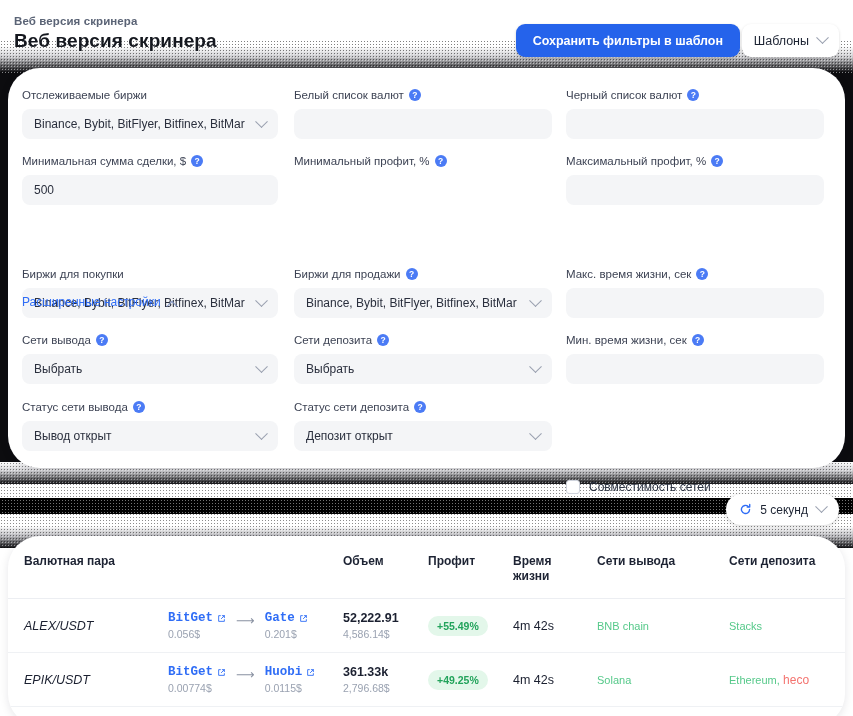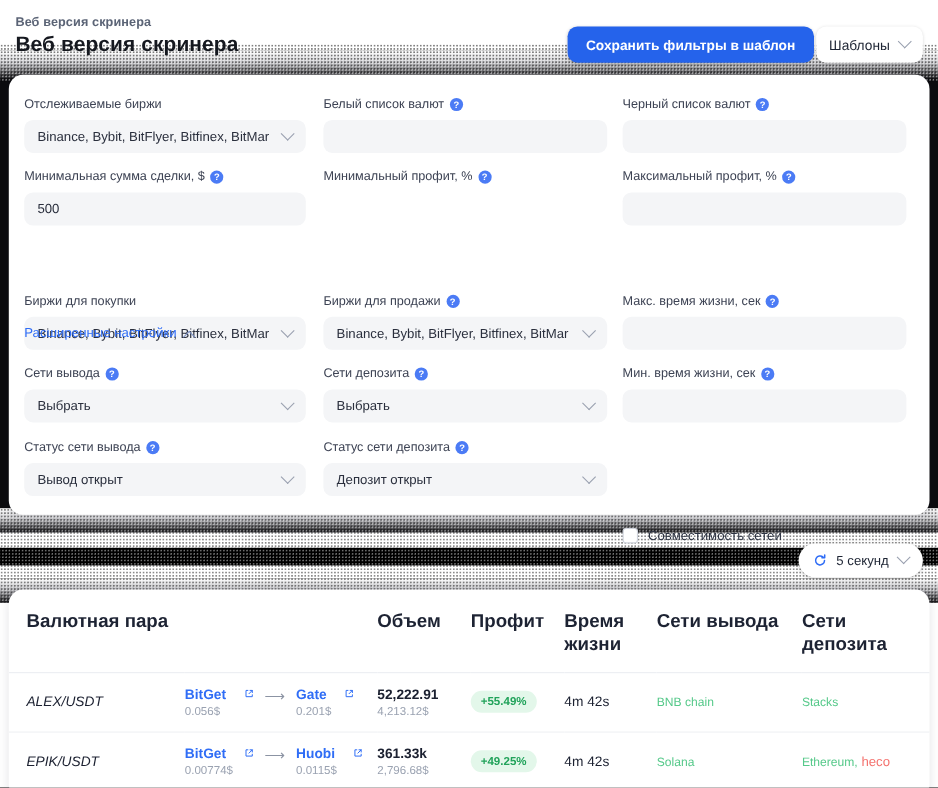--- a/index.html
+++ b/index.html
@@ -62,21 +62,21 @@
     background:#fff; color:#1d2433; border:none; border-radius: 9px;
     font-family: inherit; font-size: 12.5px; font-weight: 500;
     display:flex; align-items:center; gap:9px;
     box-shadow: 0 1px 3px rgba(0,0,0,.15);
     cursor:pointer; white-space:nowrap;
   }
 
   
   .card {
     position:absolute;
-    background:#fff; border-radius: 13px;
+    background:#fff; border-radius: 32px;
     box-shadow: 0 2px 10px rgba(15,20,35,.10);
     z-index: 5;
   }
   #filters-card { left: 8px; top: 68px; width: 837px; height: 400px; }
   #table-card   { left: 8px; top: 536px; width: 837px; height: 190px; overflow:hidden; }
 
   
   .grid { position:absolute; left:14px; top:20px; width: 810px; }
   .field { position:absolute; }
   .f-label {
@@ -138,39 +138,39 @@
     height: 31px; padding: 0 13px; background:#fff; border-radius: 16px;
     display:flex; align-items:center; gap:8px;
     box-shadow: 0 1px 4px rgba(0,0,0,.18);
     font-size: 12px; color:#1d2433; cursor:pointer; white-space:nowrap;
   }
   .refresh svg { display:block; }
 
   
   table { width:100%; border-collapse: collapse; table-layout: fixed; }
   th {
-    text-align:left; font-size: 17px; font-weight: 600; color:#1d2333;
+    text-align:left; font-size: 12px; font-weight: 600; color:#1d2333;
     padding: 18px 0 14px 0; vertical-align: top; line-height: 1.25;
   }
   thead tr { border-bottom: 1px solid #eceef2; }
   td { padding: 12px 0; vertical-align: middle; border-bottom: 1px solid #eff1f4; font-size: 12px; }
   tbody tr:last-child td { border-bottom: none; }
 
   .col-pair   { width: 160px; padding-left: 16px !important; }
   .col-route  { width: 175px; }
   .col-vol    { width: 85px; }
   .col-profit { width: 85px; }
   .col-life   { width: 84px; }
   .col-wnet   { width: 132px; }
   .col-dnet   { width: 120px; }
 
   .pair { font-size: 12.5px; color:#1b2030;font-style:italic; }
   .route { display:flex; align-items:center; gap:10px; }
   .venue { display:flex; flex-direction:column; gap:3px; }
-  .venue-top { display:flex; align-items:center; gap:16px; }
+  .venue-top { display:flex; align-items:center; gap:4px;font-family:Liberation Mono, monospace; }
   .venue-name { color:#2f6df6; font-size: 12.5px; font-weight: 600; cursor:pointer; }
   .ext { width:9px; height:9px; display:block; }
   .venue-price { color:#9aa2b1; font-size: 10.5px; }
   .arrow { color:#8b93a3; font-size: 13px; line-height:1; padding-bottom: 11px; }
   .vol-main { color:#1b2030; font-size: 12.5px; font-weight: 600; }
   .vol-sub { color:#9aa2b1; font-size: 10.5px; margin-top: 3px; }
   .badge {
     display:inline-block; background:#e3f7ea; color:#22a35b;
     font-size: 10.5px; font-weight: 600; border-radius: 11px;
     padding: 4px 9px; white-space:nowrap;
@@ -416,21 +416,21 @@
                     <path d="M4.5 2.2H2.2v7.6h7.6V7.5" fill="none" stroke="#2f6df6" stroke-width="1.2" stroke-linecap="round" stroke-linejoin="round"></path>
                     <path d="M7.1 2.2h2.7v2.7M9.8 2.2L5.8 6.2" fill="none" stroke="#2f6df6" stroke-width="1.2" stroke-linecap="round" stroke-linejoin="round"></path>
                   </svg>
           </div>
           <div class="venue-price">0.201$</div>
         </div>
       </div>
     </td>
     <td class="col-vol">
       <div class="vol-main">52,222.91</div>
-      <div class="vol-sub">4,213.12$</div>
+      <div class="vol-sub">4,586.14$</div>
     </td>
     <td class="col-profit">
       <span class="badge">+55.49%</span>
     </td>
     <td class="col-life">
       <span class="life">4m 42s</span>
     </td>
     <td class="col-wnet"><span class="net-ok">BNB chain</span></td>
     <td class="col-dnet"><span class="net-ok">Stacks</span></td>
   </tr>

